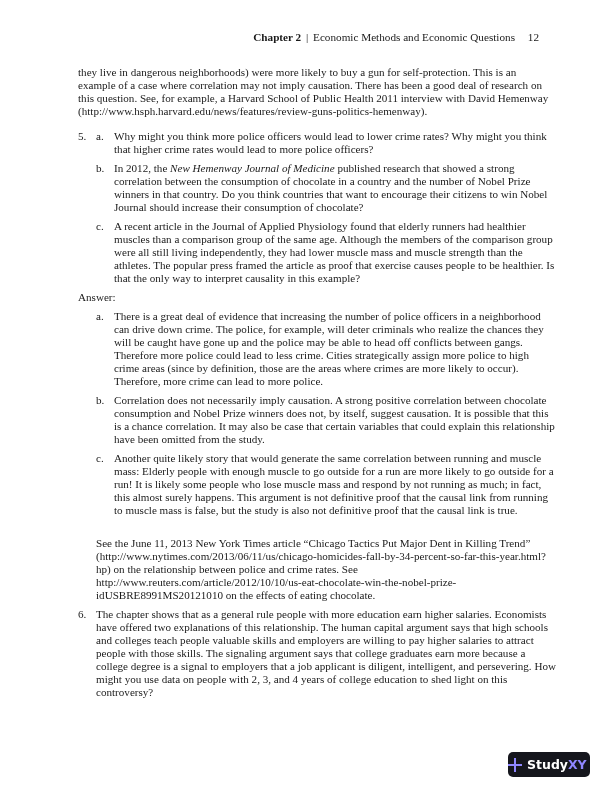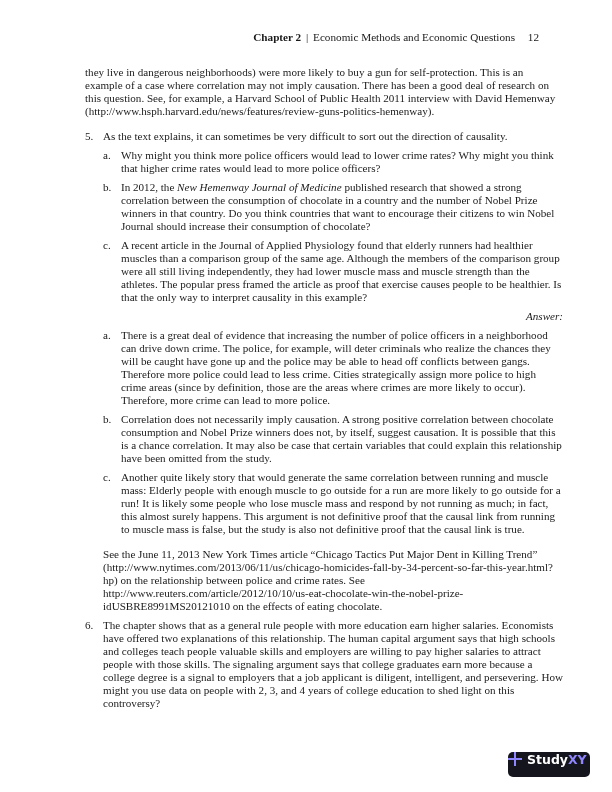--- a/index.html
+++ b/index.html
@@ -2,32 +2,32 @@
 <html><head>
   <meta charset="utf-8">
   <style>
     html, body { margin: 0; padding: 0; background: #ffffff; }
     body { width: 612px; height: 792px; position: relative; overflow: hidden;
            font-family: "Liberation Serif", "DejaVu Serif", serif; color: #1a1a1a; }
     .header { position: absolute; top: 31px; right: 73px; font-size: 11.2px; white-space: nowrap; text-align: right; }
     .header b { font-weight: bold; }
     .header .sep { margin: 0 2px; }
     .header .pg { margin-left: 10px; }
-    .page { position: absolute; left: 85px; top: 66px; width: 478px; font-size: 11.1px; line-height: 13px; }
+    .page { position: absolute; left: 78px; top: 66px; width: 478px; font-size: 11.1px; line-height: 13px; }
     p { margin: 0; }
     .para { margin-bottom: 12px; }
     .item { position: relative; padding-left: 18px; margin-bottom: 6px; }
     .item > .num { position: absolute; left: 0; top: 0; }
     .sub { position: relative; padding-left: 18px; margin-top: 6px; }
     .sub > .num { position: absolute; left: 0; top: 0; }
-    .answer-label { font-style: italic; margin: 6px 0 0 12px; text-align: right; }
+    .answer-label { margin: 6px 0 0 12px; }
     .answer-list { padding-left: 18px; }
-    .see { margin-top: 12px; }
+    .see { margin-top: 20px; }
     .badge { position: absolute; left: 508px; top: 752px; width: 82px; height: 25px;
-             background: #15161d; border-radius: 5px; display: flex; align-items: flex-start;
+             background: #15161d; border-radius: 5px; display: flex; align-items: center;
              padding-left: 0; box-sizing: border-box; }
     .badge .plus { width: 14px; height: 14px; position: relative; margin-right: 5px; }
     .badge .plus::before, .badge .plus::after { content: ""; position: absolute; background: #8f86ff; }
     .badge .plus::before { left: 6px; top: 0; width: 2px; height: 14px; }
     .badge .plus::after { top: 6px; left: 0; width: 14px; height: 2px; }
     .badge .brand { font-family: "DejaVu Sans", sans-serif; font-weight: bold; font-size: 12.5px; color: #ffffff; }
     .badge .brand .xy { color: #8f86ff; }
   </style>
 </head>
 <body>
@@ -37,21 +37,20 @@
   <span class="sep">|</span>
   <span>Economic Methods and Economic Questions</span>
   <span class="pg">12</span>
 </div>
 
 <div class="page">
   <p class="para">they live in dangerous neighborhoods) were more likely to buy a gun for self-protection. This is an example of a case where correlation may not imply causation. There has been a good deal of research on this question. See, for example, a Harvard School of Public Health 2011 interview with David Hemenway (http://www.hsph.harvard.edu/news/features/review-guns-politics-hemenway).</p>
 
   <div class="item">
     <span class="num">5.</span>
-    <p>As the text explains, it can sometimes be very difficult to sort out the direction of causality.</p>
 
     <div class="sub">
       <span class="num">a.</span>
       <p>Why might you think more police officers would lead to lower crime rates? Why might you think that higher crime rates would lead to more police officers?</p>
     </div>
     <div class="sub">
       <span class="num">b.</span>
       <p><span>In 2012, the </span><i>New Hemenway Journal of Medicine</i><span> published research that showed a strong correlation between the consumption of chocolate in a country and the number of Nobel Prize winners in that country. Do you think countries that want to encourage their citizens to win Nobel Journal should increase their consumption of chocolate?</span></p>
     </div>
     <div class="sub">

